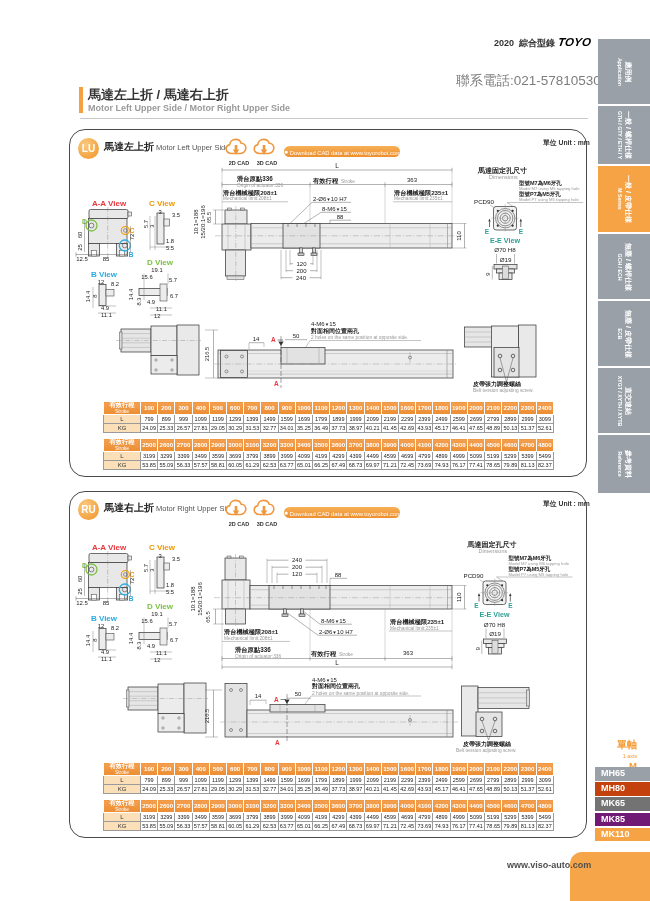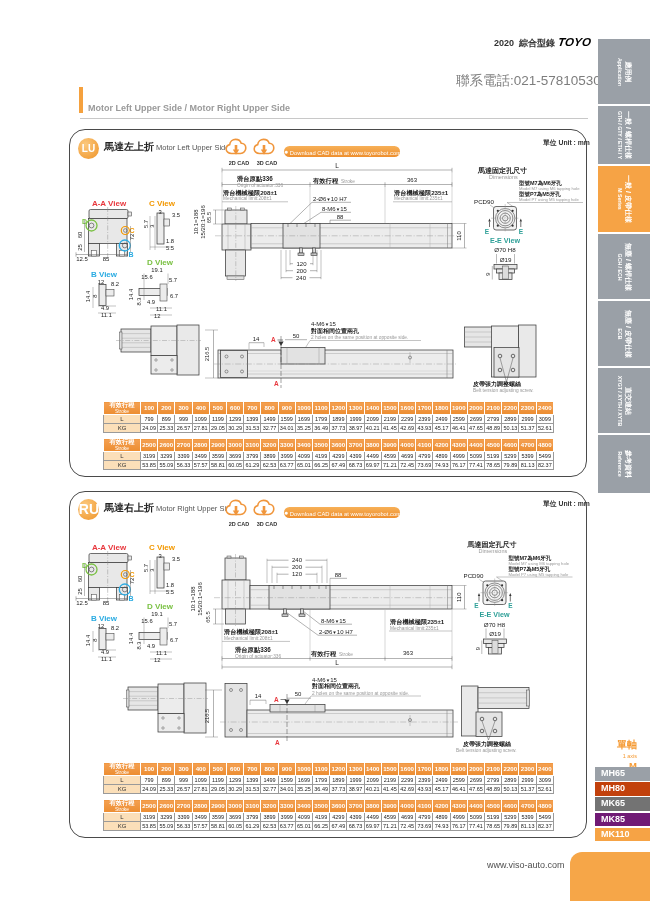--- a/index.html
+++ b/index.html
@@ -19,20 +19,21 @@
 <div id="page">
 
 <div class="a" style="left:494px;top:37px;font-size:9px;font-weight:bold;color:#333">2020&nbsp; 綜合型錄</div>
 
 <div class="a" style="left:558px;top:36px;font-size:11.5px;font-weight:bold;font-style:italic;color:#000;letter-spacing:0.2px;transform:skewX(-8deg)">TOYO</div>
 
 <div class="a" style="left:456px;top:72px;font-size:13.5px;color:#7d7d7d">聯系電話:021-57810530</div>
 
 <div class="a" style="left:79px;top:87px;width:4px;height:26px;background:#f5a13e"></div>
 
+<div class="a" style="left:88px;top:86px;font-size:13px;font-weight:bold;color:#333">馬達左上折 / 馬達右上折</div>
 
 <div class="a" style="left:88px;top:103px;font-size:9px;font-weight:bold;color:#9a9a9a">Motor Left Upper Side / Motor Right Upper Side</div>
 
 <div class="a" style="left:80px;top:118px;width:508px;height:1px;background:#c8c8c8"></div>
 
 <div class="tab" style="top:39px;height:65px;background:#9aa0a7">
       <div class="rot" style="width:65px">
         <span class="c1">應用例</span>
         <span class="c2">Application</span>
       </div>
@@ -91,21 +92,21 @@
 <div class="mtab" style="top:782.2px;background:#c2410c">MH80</div>
 
 <div class="mtab" style="top:797.4px;background:#737373">MK65</div>
 
 <div class="mtab" style="top:812.6px;background:#701a75">MK85</div>
 
 <div class="mtab" style="top:827.8px;background:#f6a345">MK110</div>
 
 <div class="a" style="left:570px;top:852px;width:80px;height:49px;background:#f6a648;border-top-left-radius:12px"></div>
 
-<div class="a" style="left:487px;top:860px;font-size:9px;font-weight:normal;color:#4f4f4f">www.viso-auto.com</div>
+<div class="a" style="left:507px;top:860px;font-size:9px;font-weight:bold;color:#4f4f4f">www.viso-auto.com</div>
 
 <div class="a" style="left:69px;top:129px;width:518px;height:348px;border:1px solid #4a4a4a;border-radius:16px"></div>
 
 <div class="a" style="left:69px;top:491px;width:518px;height:347px;border:1px solid #4a4a4a;border-radius:16px"></div>
 
 <div class="a" style="left:78px;top:138px;width:21px;height:21px;border-radius:50%;background:radial-gradient(circle at 35% 30%,#fbc97f,#ef9326);color:#fff;font-size:10px;font-weight:bold;text-align:center;line-height:21px">LU</div>
 
 <div class="a" style="left:104px;top:140px;font-size:10px;font-weight:bold;color:#222">馬達左上折<span style="font-size:7.5px;font-weight:normal;color:#555"> Motor Left Upper Side</span></div>
 
 <div class="a" style="left:225px;top:138px;width:28px"><svg width="28" height="24" viewBox="0 0 28 24">
@@ -117,21 +118,21 @@
 <div class="a" style="left:253px;top:138px;width:28px"><svg width="28" height="24" viewBox="0 0 28 24">
         <path d="M6.5 15.5 C3.3 15.5 1.2 13.4 1.2 10.9 C1.2 8.7 2.6 7.1 4.7 6.6 C5 3.6 7.5 1.4 10.6 1.4 C13.2 1.4 15.4 2.9 16.2 5.2 C18.8 5.3 20.8 7.3 20.8 9.9 C20.8 12.9 18.6 15.5 15.5 15.5 Z" fill="#fff" stroke="#f0963c" stroke-width="1.6"></path>
         <rect x="9.7" y="7" width="2.6" height="5" fill="#f0963c"></rect>
         <path d="M7.8 11.5 L14.2 11.5 L11 16.8 Z" fill="#f0963c"></path>
       </svg><div style="font-size:5.5px;font-weight:bold;color:#333;text-align:center;margin-top:-6px">3D CAD</div></div>
 
 <div class="a" style="left:284px;top:145.5px;width:116px;height:11.5px;border-radius:6px;background:linear-gradient(180deg,#f7b057,#ee8f2e);color:#fff;font-size:5.8px;line-height:11.5px;text-align:center;white-space:nowrap"><span style="font-size:7px;vertical-align:0.5px">●</span> Download CAD data at www.toyorobot.com <span style="font-size:7px;vertical-align:0.5px">●</span></div>
 
 <div class="a" style="left:543px;top:137.5px;font-size:6.8px;font-weight:bold;color:#333">單位 Unit : mm</div>
 
-<div class="a" style="left:78px;top:499px;width:21px;height:21px;border-radius:50%;background:radial-gradient(circle at 35% 30%,#fbc97f,#ef9326);color:#fff;font-size:14px;font-weight:bold;text-align:right;line-height:21px">RU</div>
+<div class="a" style="left:78px;top:499px;width:21px;height:21px;border-radius:50%;background:radial-gradient(circle at 35% 30%,#fbc97f,#ef9326);color:#fff;font-size:10px;font-weight:bold;text-align:center;line-height:21px">RU</div>
 
 <div class="a" style="left:104px;top:501px;font-size:10px;font-weight:bold;color:#222">馬達右上折<span style="font-size:7.5px;font-weight:normal;color:#555"> Motor Right Upper Side</span></div>
 
 <div class="a" style="left:225px;top:499px;width:28px"><svg width="28" height="24" viewBox="0 0 28 24">
         <path d="M6.5 15.5 C3.3 15.5 1.2 13.4 1.2 10.9 C1.2 8.7 2.6 7.1 4.7 6.6 C5 3.6 7.5 1.4 10.6 1.4 C13.2 1.4 15.4 2.9 16.2 5.2 C18.8 5.3 20.8 7.3 20.8 9.9 C20.8 12.9 18.6 15.5 15.5 15.5 Z" fill="#fff" stroke="#f0963c" stroke-width="1.6"></path>
         <rect x="9.7" y="7" width="2.6" height="5" fill="#f0963c"></rect>
         <path d="M7.8 11.5 L14.2 11.5 L11 16.8 Z" fill="#f0963c"></path>
       </svg><div style="font-size:5.5px;font-weight:bold;color:#333;text-align:center;margin-top:-6px">2D CAD</div></div>
 
 <div class="a" style="left:253px;top:499px;width:28px"><svg width="28" height="24" viewBox="0 0 28 24">

